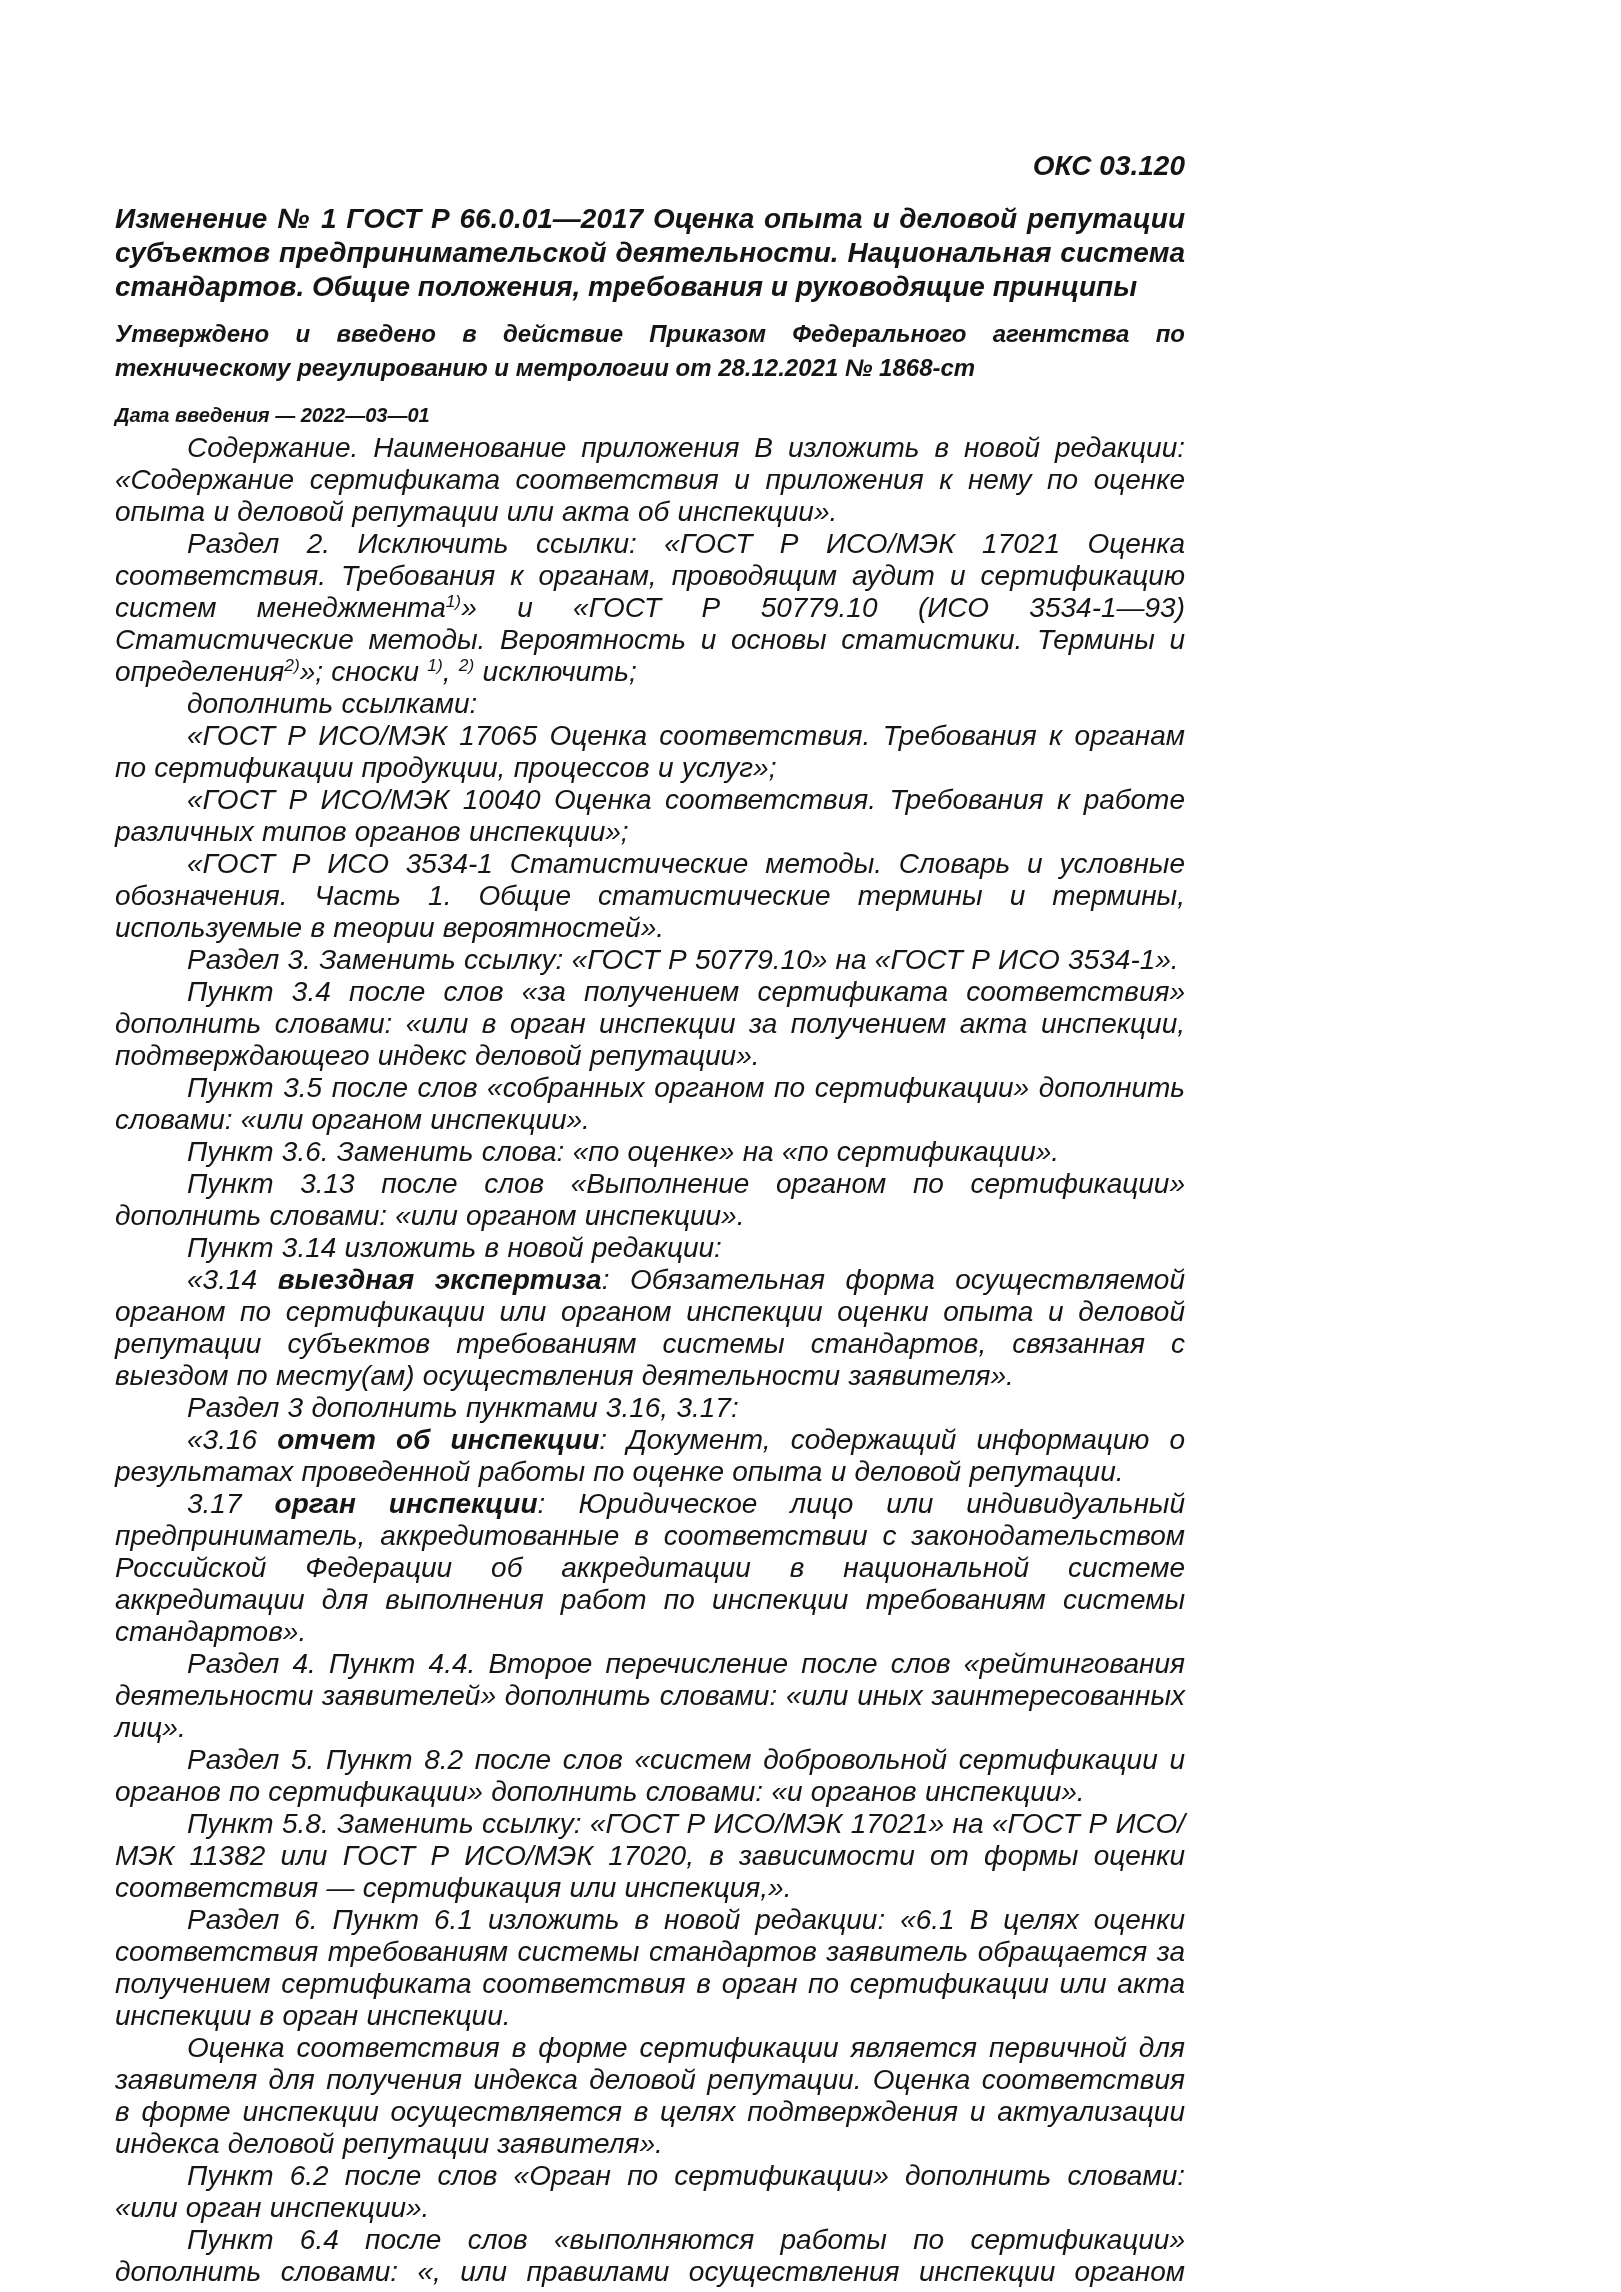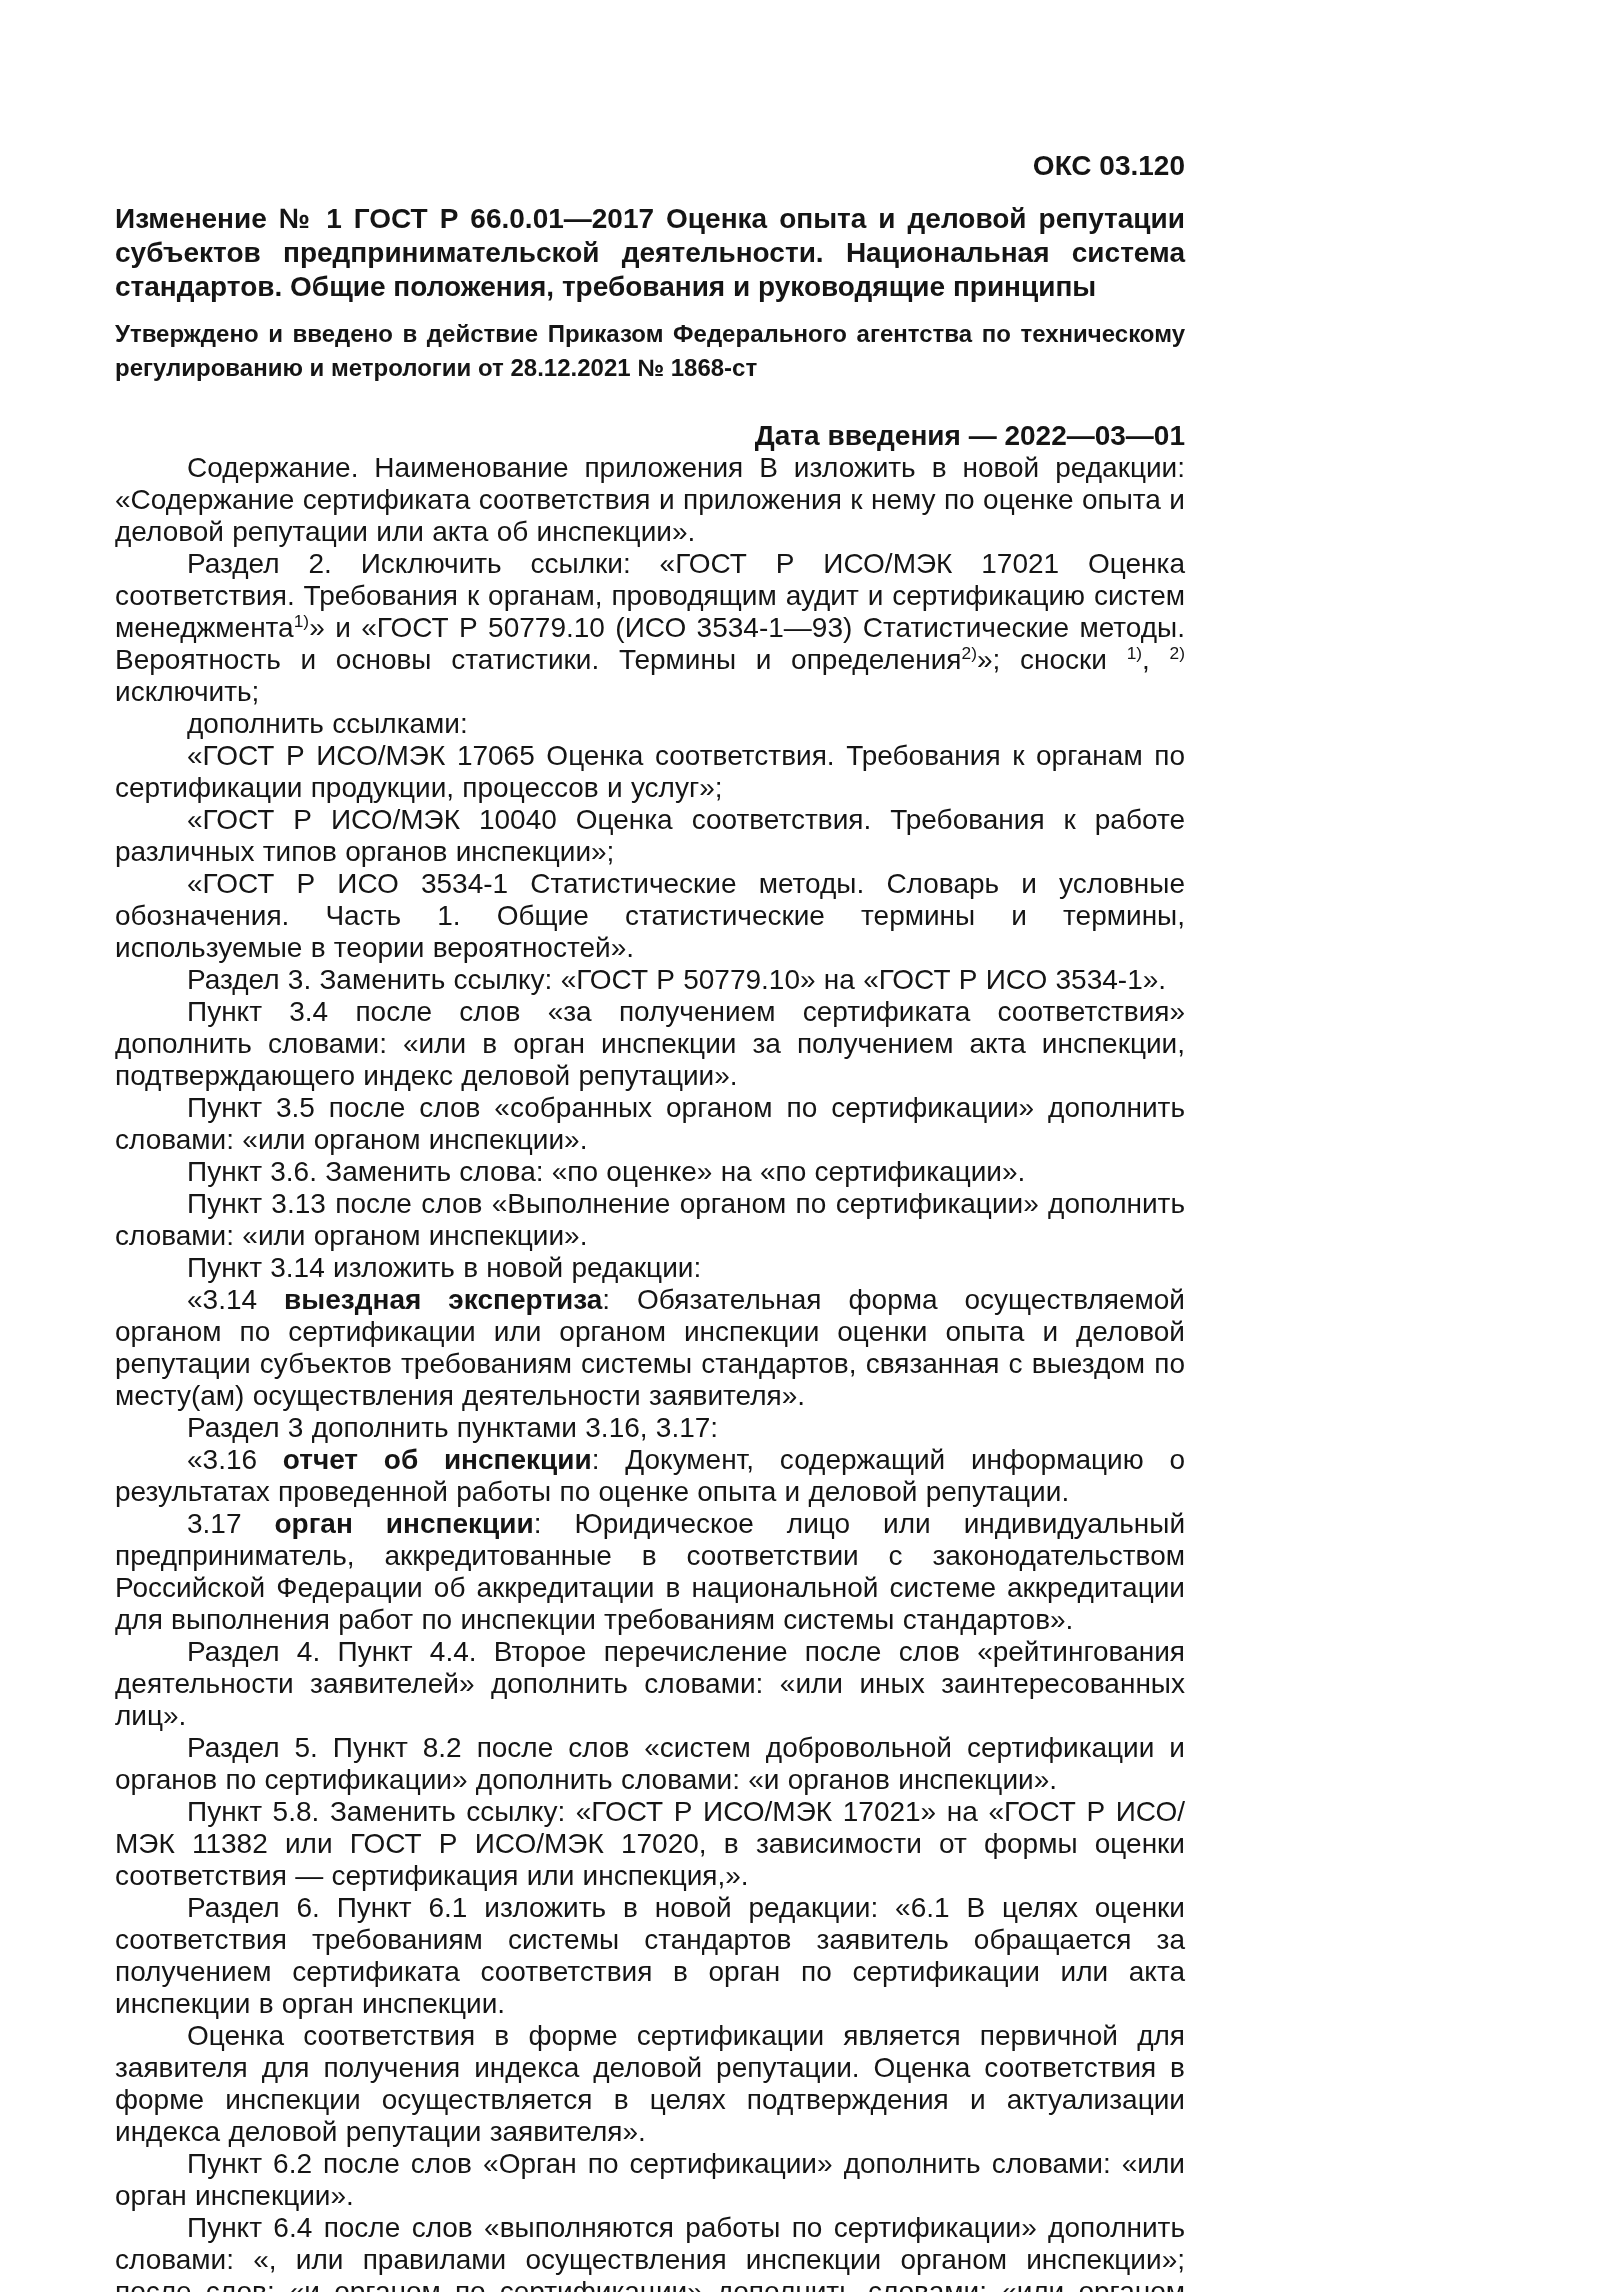--- a/index.html
+++ b/index.html
@@ -8,20 +8,21 @@
     background: #ffffff;
     font-family: "Liberation Sans", sans-serif;
     color: #151515;
     -webkit-font-smoothing: antialiased;
   }
   .page {
     box-sizing: border-box;
     width: 1377px; height: 2293px;
     padding: 149px 192px 0 115px;
     overflow: hidden;
+    font-style: italic;
   }
   .oks-code {
     text-align: right;
     font-weight: bold;
     font-size: 28px;
     line-height: 33px;
   }
   .doc-title {
     margin-top: 19.6px;
     font-weight: bold;
@@ -30,25 +31,25 @@
     text-align: justify;
   }
   .approval {
     margin-top: 13.7px;
     font-weight: bold;
     font-size: 24px;
     line-height: 34px;
     text-align: justify;
   }
   .effective-date {
-    margin-top: 34px;
+    margin-top: 14px;
     font-weight: bold;
-    font-size: 28px;
+    font-size: 20px;
     line-height: 33px;
-    text-align: right;
+    text-align: left;
   }
   .doc-body {
     font-size: 28px;
     line-height: 32px;
   }
   .doc-body p.para {
     margin: 0;
     text-align: justify;
     text-indent: 72px;
     word-spacing: 0.5px;

